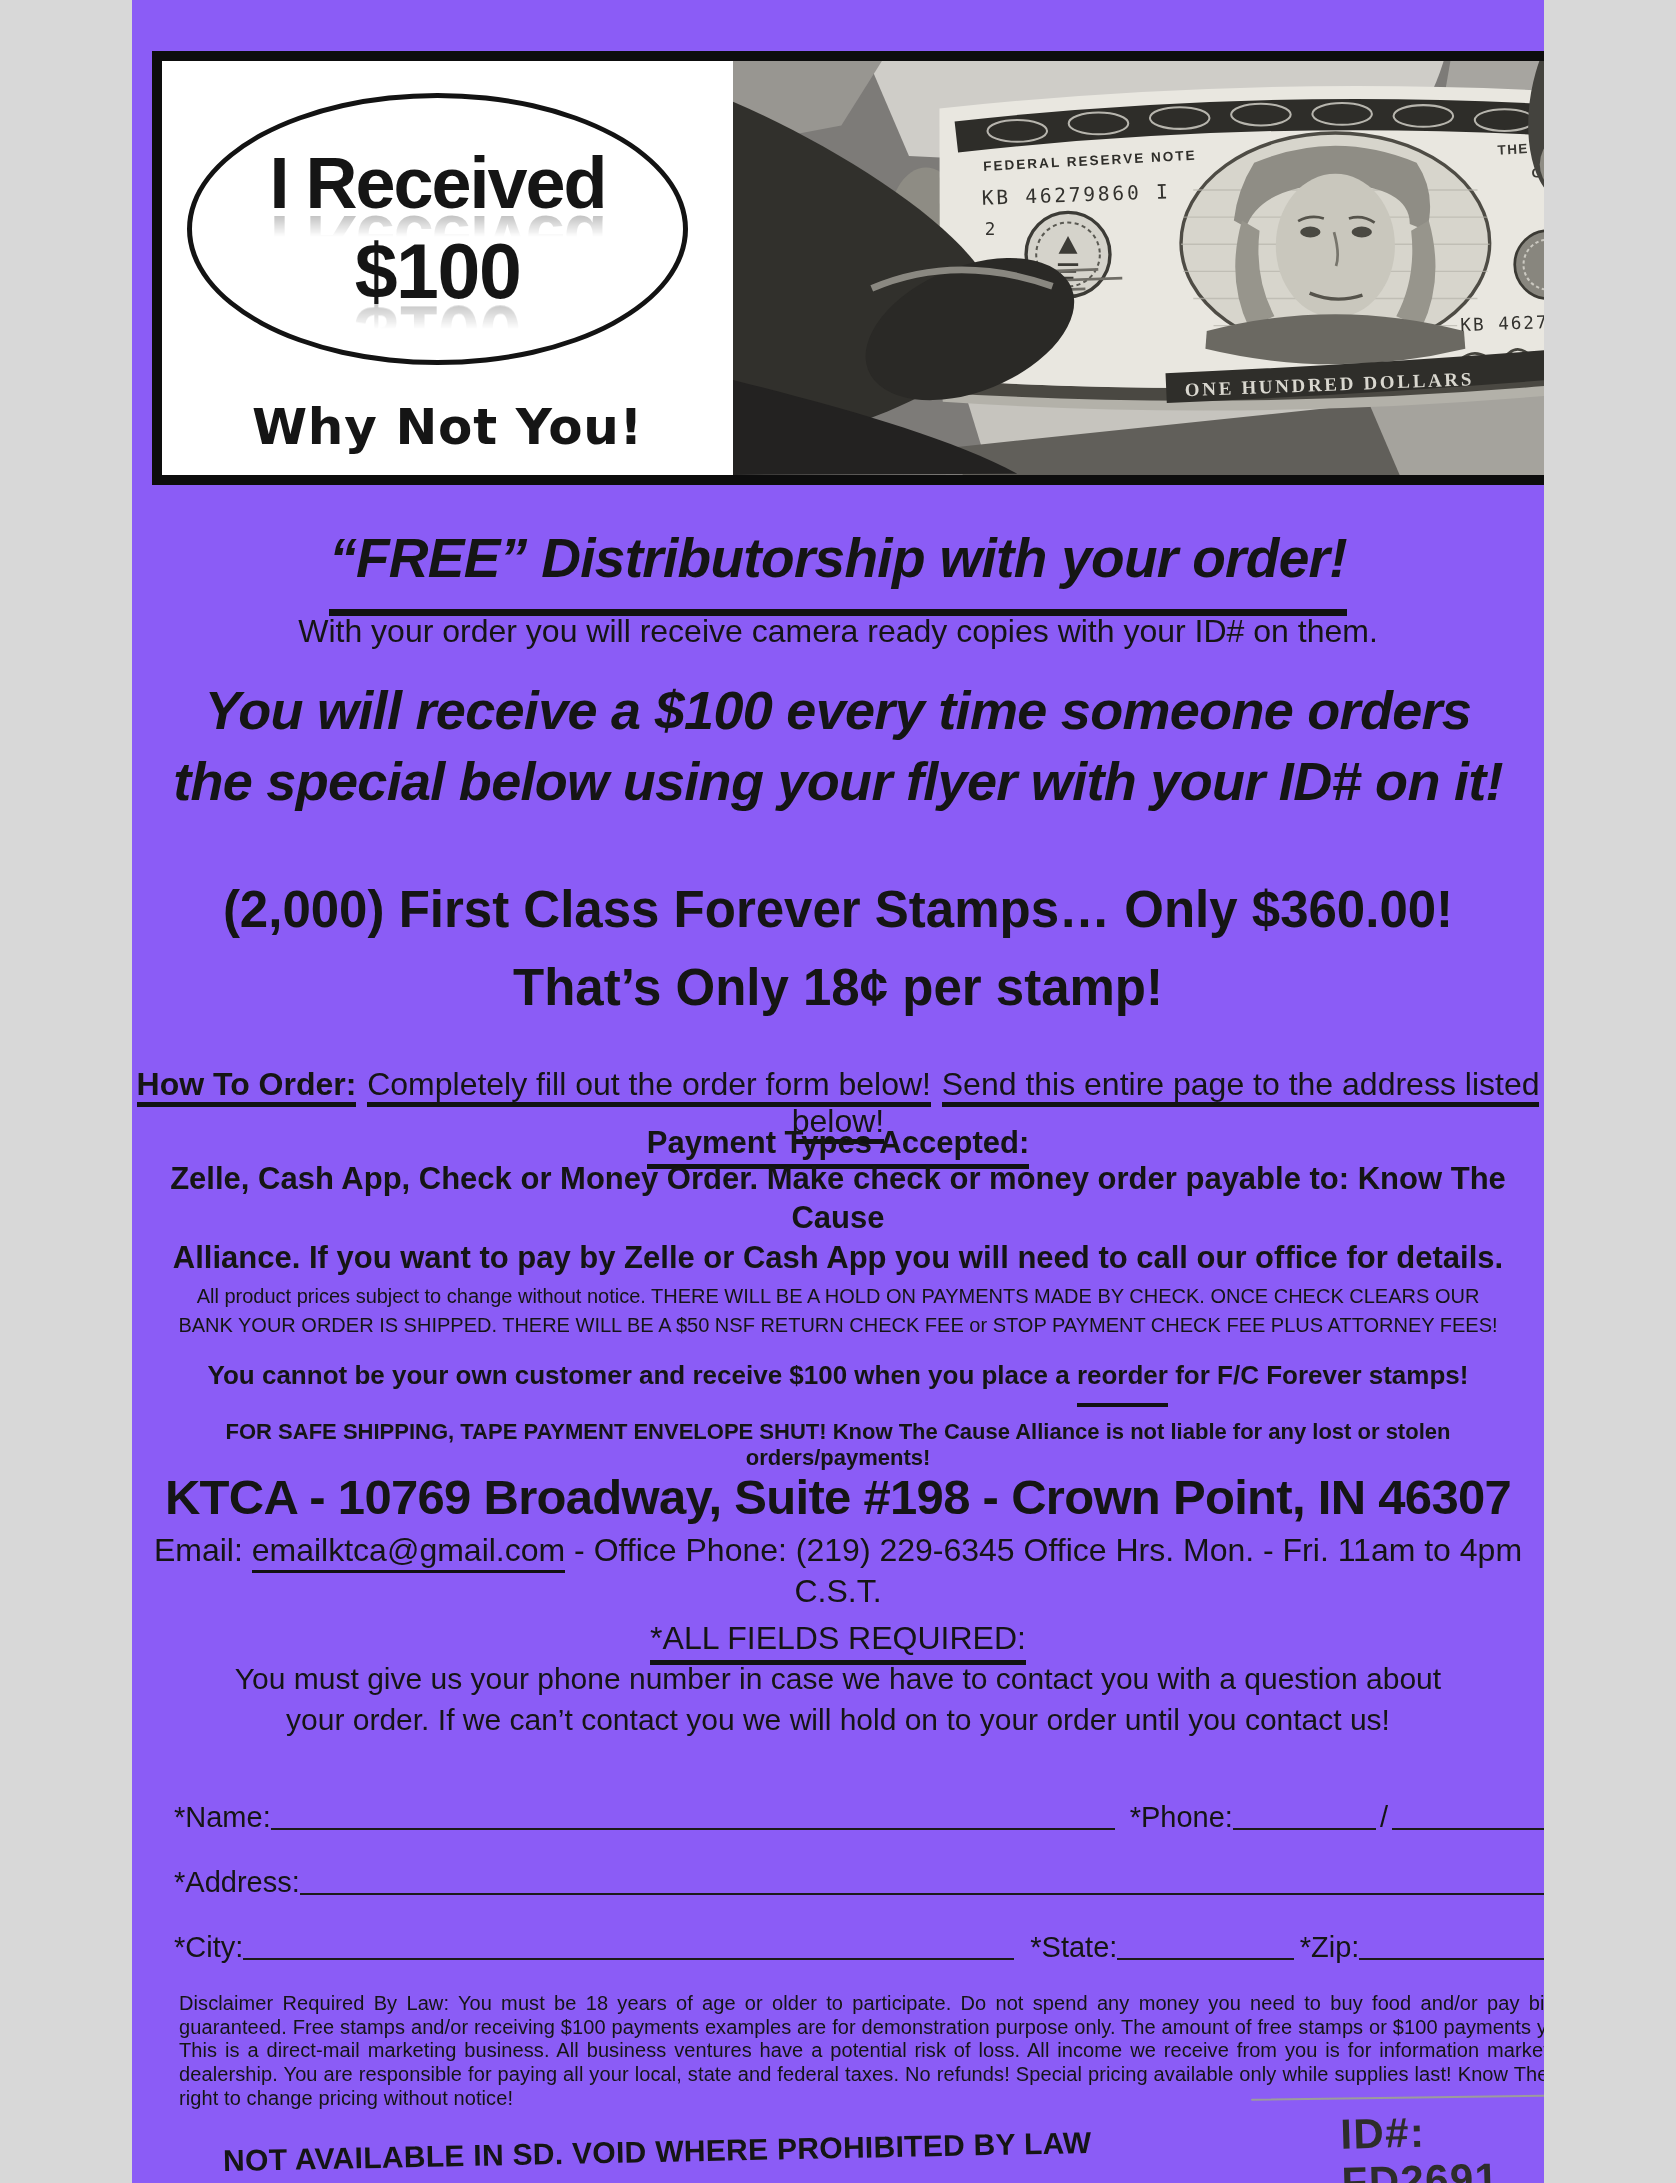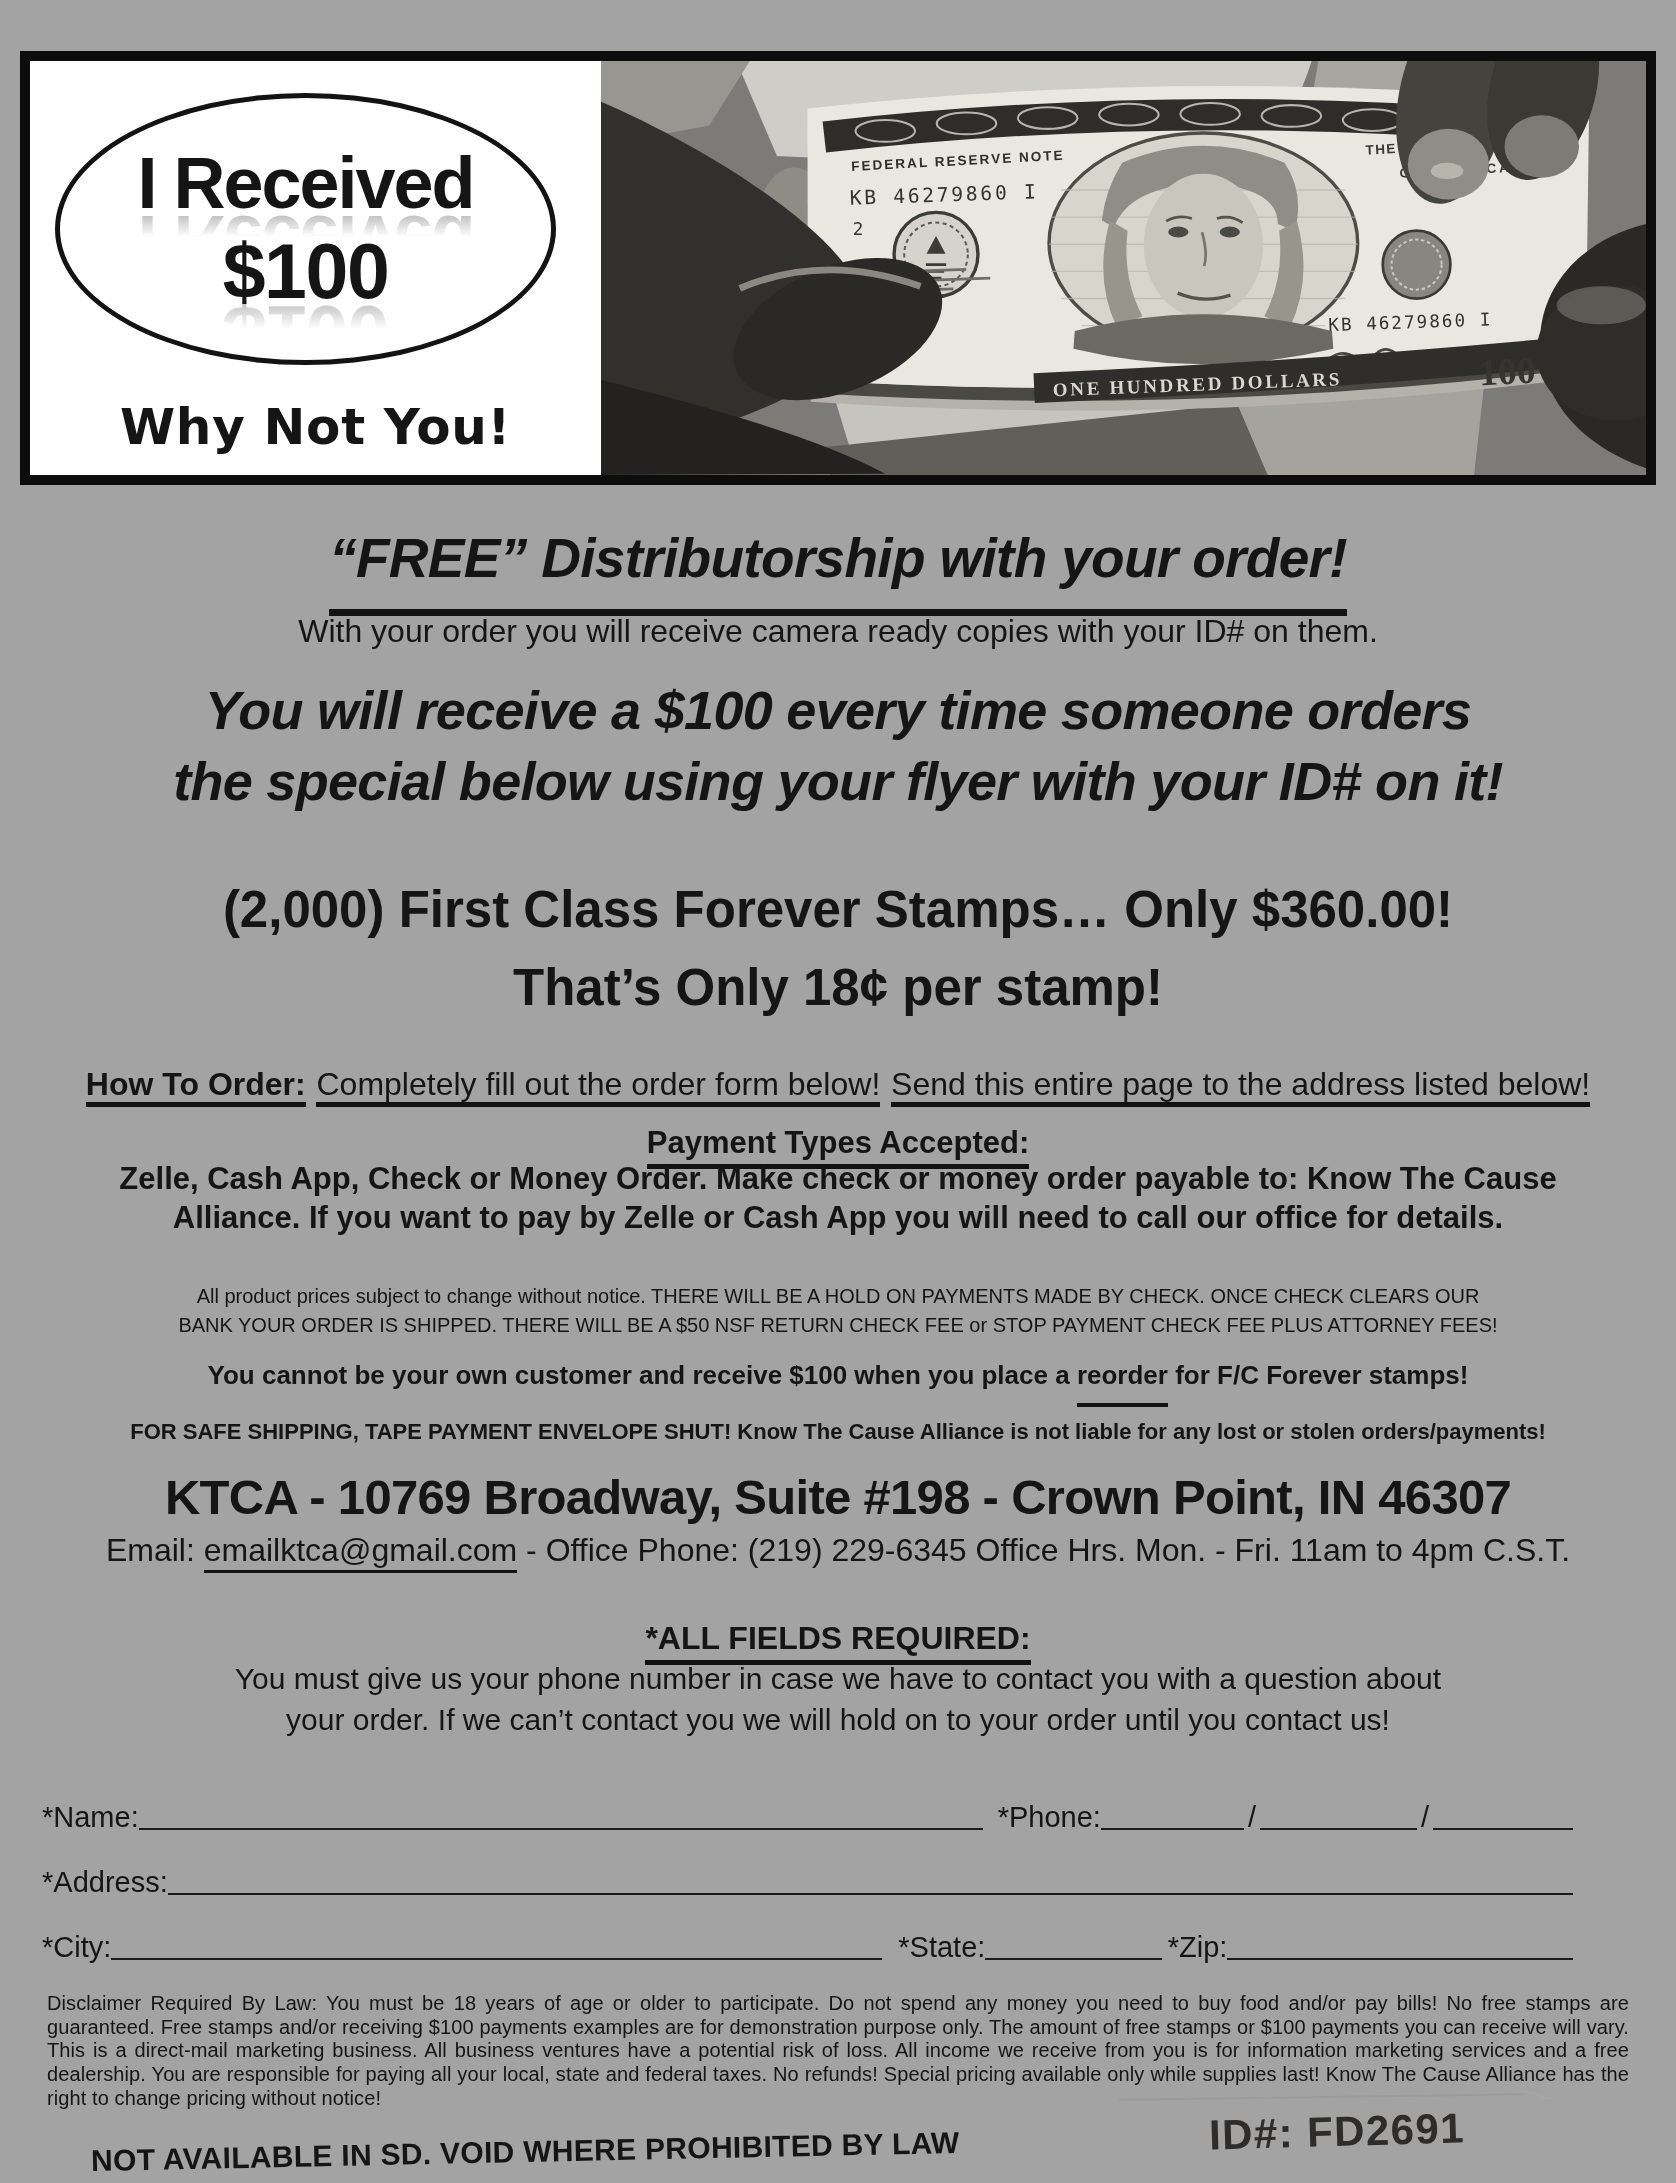--- a/index.html
+++ b/index.html
@@ -1,18 +1,18 @@
 <!DOCTYPE html>
 <html style="font-size:10.8px"><head>
 <meta charset="utf-8">
 <style>
   html,body{margin:0;padding:0;background:#d8d8d8;}
   .page{
-    position:relative;width:1676px;height:2183px;margin:0 auto;
-    background:#a3a3a3;overflow:hidden;color:#151515;
+    position:relative;width:1412px;height:2183px;margin:0 auto;
+    background:#8b5cf6;overflow:hidden;color:#151515;
     font-family:"Liberation Sans",sans-serif;
   }
   .abs{position:absolute;}
   .ctr{left:0;width:100%;text-align:center;}
 
   
   .banner{position:absolute;left:20px;top:51px;width:1636px;height:434px;
           border:10.8px solid #0d0d0d;background:#fff;display:flex;box-sizing:border-box;}
   .badge-panel{position:relative;width:571px;flex:0 0 571px;background:#fff;}
   .oval{position:absolute;left:25px;top:32px;width:501px;height:272px;
@@ -40,21 +40,21 @@
   .pay-h{top:1125px;font-size:31px;font-weight:bold;}
   .u-mid{border-bottom:5.4px solid #121212;padding-bottom:4px;}
   .pay-b{top:1159px;font-size:31px;font-weight:bold;line-height:1.27;}
   .fine{top:1282px;font-size:20px;line-height:1.45;}
   .reorder{top:1360px;font-size:26px;font-weight:bold;}
   .u-word{display:inline-block;border-bottom:4px solid #121212;padding-bottom:12px;}
   .safe{top:1419px;font-size:22px;font-weight:bold;}
   .ktca{top:1469px;font-size:49px;font-weight:bold;letter-spacing:-0.7px;}
   .contact{top:1532px;font-size:32px;}
   .u-mail{display:inline-block;border-bottom:3.4px solid #121212;padding-bottom:0.7px;}
-  .req-h{top:1620px;font-size:32px;font-weight:bold;}
+  .req-h{top:1620px;font-size:32px;font-weight:normal;}
   .req-b{top:1658px;font-size:30px;font-weight:normal;line-height:1.37;}
 
   
   .form-row{position:absolute;left:42px;width:1531px;display:flex;align-items:flex-end;font-size:29px;}
   .row-name{top:1801px;}
   .row-addr{top:1866px;}
   .row-city{top:1931px;}
   .lbl-f{white-space:nowrap;line-height:1.15;}
   .fline{border-bottom:2.7px solid #1b1b1b;margin-bottom:4.7px;}
   .fl-name{width:844px;}

